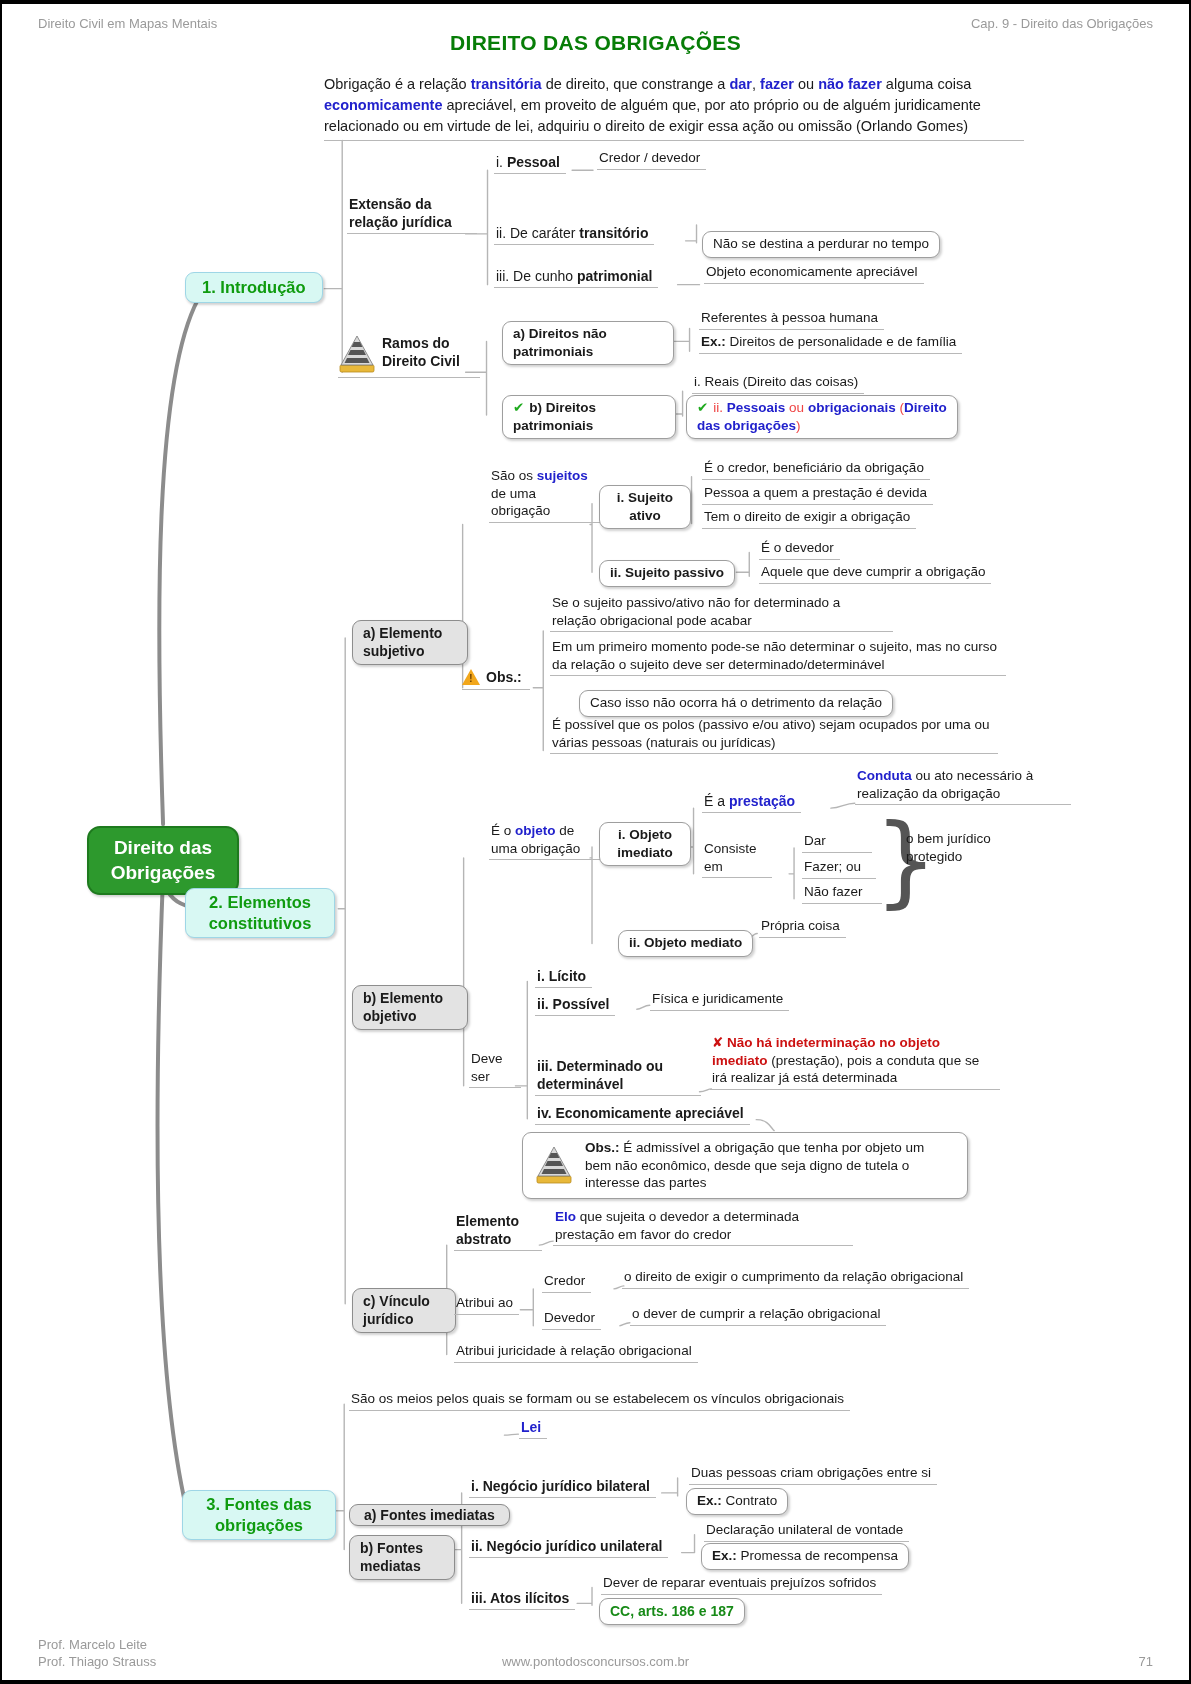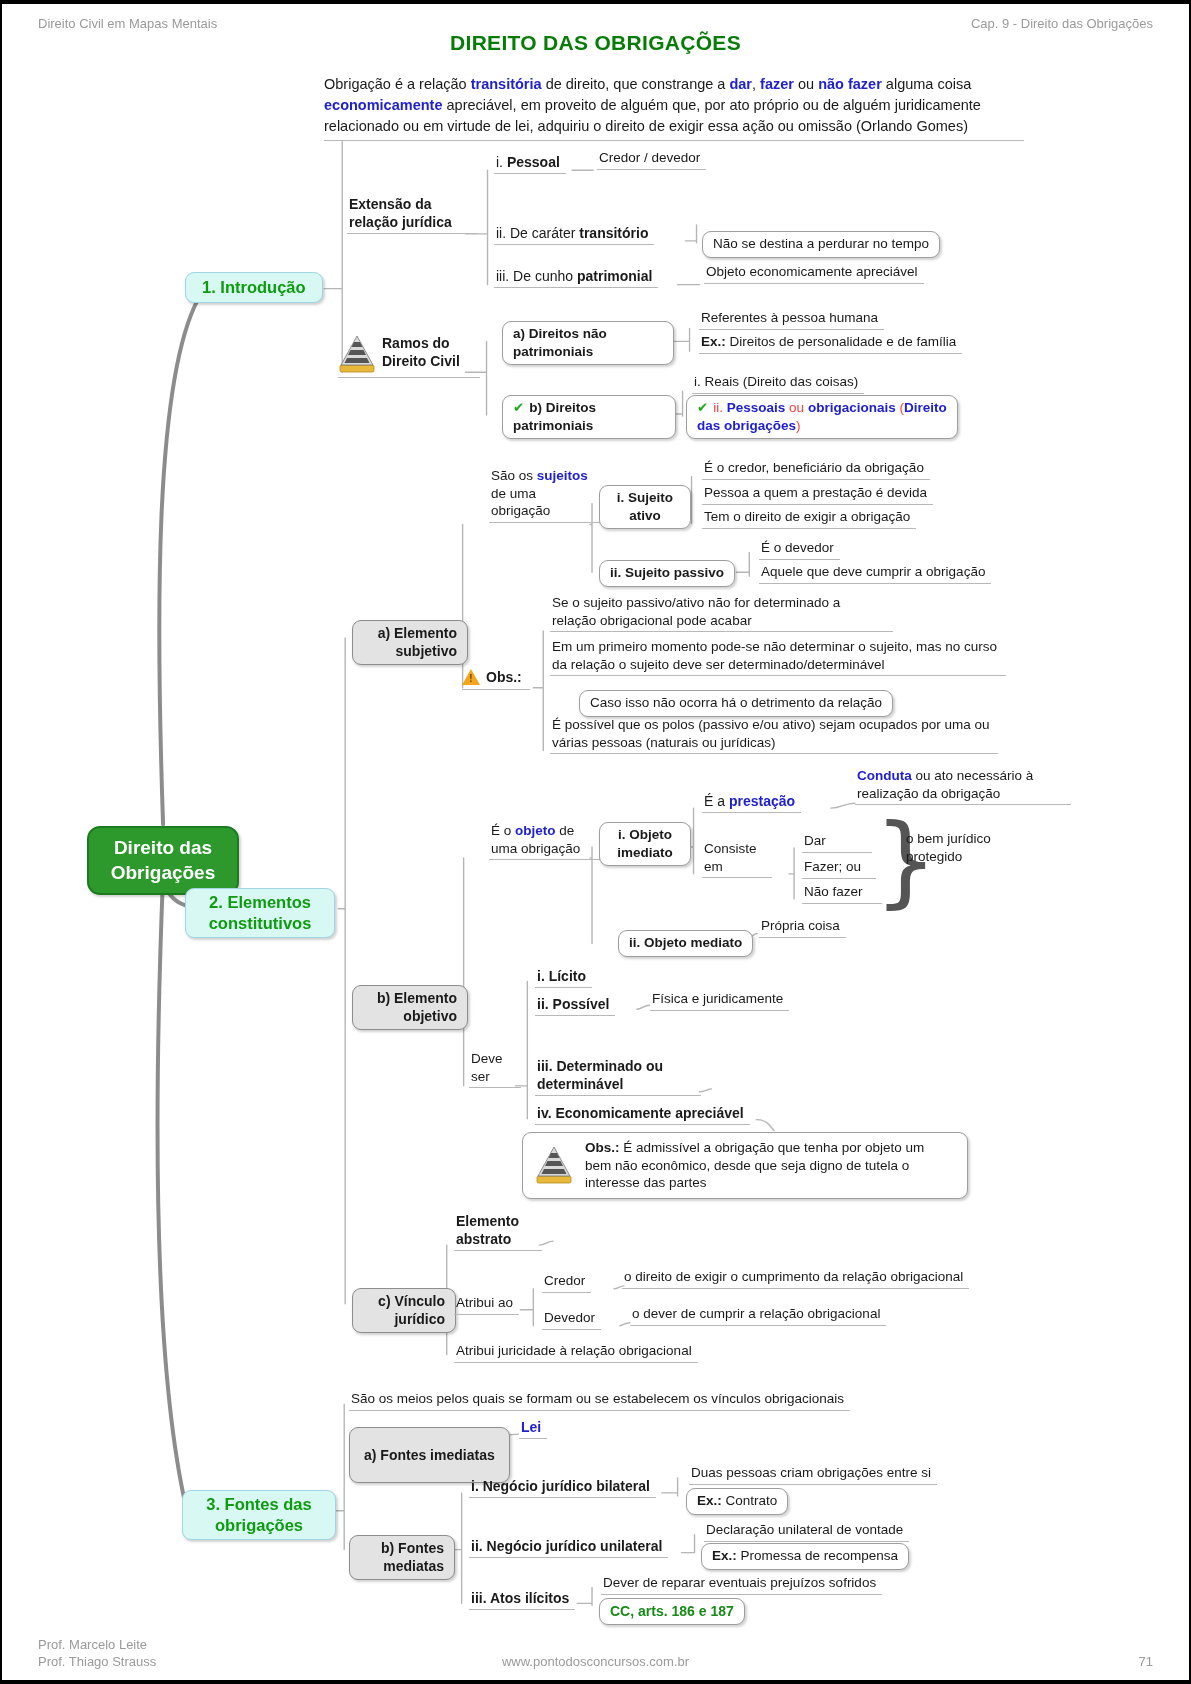--- a/index.html
+++ b/index.html
@@ -12,21 +12,21 @@
   }
   #wires{position:absolute;left:0;top:0;width:100%;height:100%;}
   .c{stroke:#b5b5b5;stroke-width:1.4;fill:none;stroke-linecap:round;}
   .cr{stroke:#8c8c8c;stroke-width:4;fill:none;stroke-linecap:round;}
   .n{position:absolute;font-size:13.5px;line-height:1.3;}
   .nw{white-space:nowrap;}
   .u{border-bottom:1.5px solid #b8b8b8;padding:0 6px 2px 2px;}
   .b{font-weight:bold;}
   .bub{position:absolute;border:1.2px solid #9e9e9e;border-radius:9px;background:#fff;
        padding:3px 10px 4px;box-shadow:1.5px 2px 2.5px rgba(0,0,0,.18);font-size:13.5px;line-height:1.3;}
-  .bub-gray{background:#e3e3e3;border-color:#8d8d8d;font-weight:bold;text-align:right;font-size:14px;}
+  .bub-gray{background:#e3e3e3;border-color:#8d8d8d;font-weight:bold;text-align:left;font-size:14px;}
   .bub-cyan{background:#d8f8f3;border-color:#9ed6e6;color:#0f9b0f;font-weight:bold;
             text-align:center;font-size:16.5px;line-height:1.25;}
   .bub-root{background:#2d992d;border:2px solid #1e7a1e;color:#fff;font-weight:bold;
             text-align:center;font-size:19px;border-radius:13px;padding:8px 12px;}
   .seg-b{font-weight:bold;}
   .seg-bl{color:#2121cc;font-weight:bold;}
   .seg-bln{color:#ef4444;}
   .seg-rd{color:#cc1111;font-weight:bold;}
   .seg-grn{color:#178a17;font-weight:bold;}
   .check{color:#1faa1f;font-weight:bold;margin-right:5px;}
@@ -176,40 +176,42 @@
   <div class="bub b nw" style="left:616px;top:926px">ii. Objeto mediato</div>
   <div class="n u nw" style="left:757px;top:913px">Própria coisa</div>
 
   <div class="bub bub-gray" style="left:350px;top:981px;width:94px">b) Elemento objetivo</div>
 
   <div class="n u" style="left:467px;top:1046px;width:44px">Deve ser</div>
   <div class="n u nw b" style="left:533px;top:963px;font-size:14px">i. Lícito</div>
   <div class="n u nw b" style="left:533px;top:991px;font-size:14px">ii. Possível</div>
   <div class="n u nw" style="left:648px;top:986px">Física e juridicamente</div>
   <div class="n u b" style="left:533px;top:1053px;width:158px;font-size:14px">iii. Determinado ou determinável</div>
+  <div class="n u" style="left:708px;top:1030px;width:282px"><span class="seg-rd">✘ </span><span class="seg-rd">Não há indeterminação no objeto imediato</span><span> (prestação), pois a conduta que se irá realizar já está determinada</span></div>
   <div class="n u nw b" style="left:533px;top:1100px;font-size:14px">iv. Economicamente apreciável</div>
 
   <div class="bub" style="left:520px;top:1128px;width:420px;display:flex;align-items:center;gap:12px;padding:6px 12px">
     <svg class="pyr" width="38" height="40" viewBox="0 0 38 40">
         <use href="#pyr-def"></use>
       </svg>
     <span style="width:340px"><span class="seg-b">Obs.:</span><span> É admissível a obrigação que tenha por objeto um bem não econômico, desde que seja digno de tutela o interesse das partes</span></span>
   </div>
 
   <div class="bub bub-gray" style="left:350px;top:1284px;width:82px">c) Vínculo jurídico</div>
   <div class="n u b" style="left:452px;top:1208px;width:80px;font-size:14px">Elemento abstrato</div>
+  <div class="n u" style="left:551px;top:1204px;width:292px"><span class="seg-bl">Elo</span><span> que sujeita o devedor a determinada prestação em favor do credor</span></div>
   <div class="n u nw" style="left:452px;top:1290px">Atribui ao</div>
   <div class="n u nw" style="left:540px;top:1268px">Credor</div>
   <div class="n u nw" style="left:620px;top:1264px">o direito de exigir o cumprimento da relação obrigacional</div>
   <div class="n u nw" style="left:540px;top:1305px">Devedor</div>
   <div class="n u nw" style="left:628px;top:1301px">o dever de cumprir a relação obrigacional</div>
   <div class="n u nw" style="left:452px;top:1338px">Atribui juricidade à relação obrigacional</div>
 
   <div class="n u nw" style="left:347px;top:1386px">São os meios pelos quais se formam ou se estabelecem os vínculos obrigacionais</div>
-  <div class="bub bub-gray nw" style="left:347px;top:1423px;padding:18px 14px">a) Fontes imediatas</div>
+  <div class="bub bub-gray nw" style="left:347px;top:1500px;padding:1px 14px">a) Fontes imediatas</div>
   <div class="n u nw" style="left:517px;top:1414px;color:#2121cc;font-weight:bold;font-size:14px">Lei</div>
 
   <div class="bub bub-gray" style="left:347px;top:1531px;width:84px">b) Fontes mediatas</div>
 
   <div class="n u nw b" style="left:467px;top:1473px;font-size:14px">i. Negócio jurídico bilateral</div>
   <div class="n u nw" style="left:687px;top:1460px">Duas pessoas criam obrigações entre si</div>
   <div class="bub nw" style="left:684px;top:1484px"><span class="seg-b">Ex.:</span><span> Contrato</span></div>
 
   <div class="n u nw b" style="left:467px;top:1533px;font-size:14px">ii. Negócio jurídico unilateral</div>
   <div class="n u nw" style="left:702px;top:1517px">Declaração unilateral de vontade</div>

